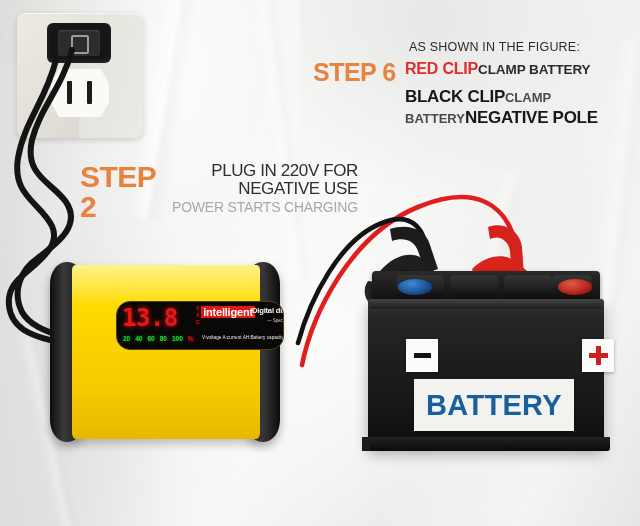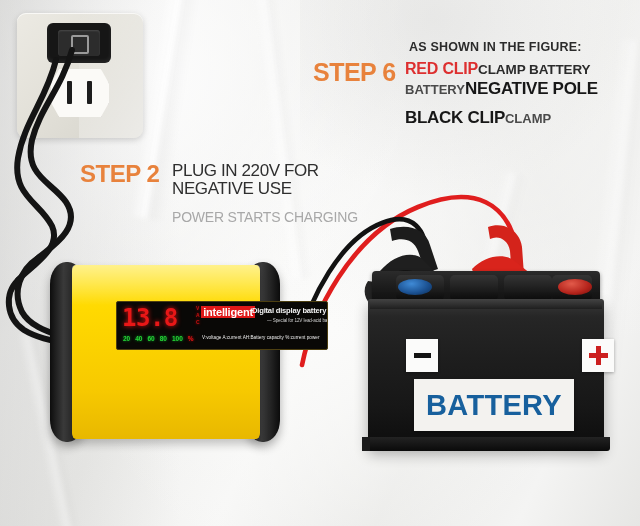--- a/index.html
+++ b/index.html
@@ -40,50 +40,50 @@
      box-shadow:0 1px 3px rgba(0,0,0,.25);}
   #socket .p{position:absolute;top:12px;width:5px;height:23px;background:#1d1d1d;border-radius:1px;}
   #socket .p.l{left:16px;} #socket .p.r{left:36px;}
 
   
   #cord{position:absolute;left:0;top:30px;width:200px;height:330px;}
 
   
   .step-word{font-weight:bold;color:#e8823c;letter-spacing:-.5px;line-height:1;}
   #step1-wrap{position:absolute;left:313px;top:40px;width:320px;}
-  #s1-head{font-size:12.5px;font-weight:bold;color:#2b2b2b;letter-spacing:.2px;margin-left:96px;}
+  #s1-head{font-size:12.5px;font-weight:normal;color:#2b2b2b;letter-spacing:.2px;margin-left:96px;}
   #s1-row{display:flex;align-items:flex-start;margin-top:6px;}
   #step1-word{font-size:25px;width:92px;flex:none;}
   #s1-lines{margin-left:0;}
   .l-red-strong{color:#dd2f2f;font-size:16px;font-weight:bold;letter-spacing:-.2px;}
   .l-dark{color:#2b2b2b;font-size:13.5px;font-weight:bold;letter-spacing:-.1px;}
   .l-red-light{color:#e56d6d;font-size:15px;font-weight:bold;letter-spacing:-.1px;}
   .l-black-strong{color:#171717;font-size:17px;font-weight:bold;letter-spacing:-.3px;}
   .l-gray{color:#4a4a4a;font-size:13px;font-weight:bold;}
   #l1{white-space:nowrap;}
   #l2{margin-top:2px;}
   #l3{margin-top:9px;white-space:nowrap;}
   #l4{margin-top:1px;white-space:nowrap;}
 
   #step2-wrap{position:absolute;left:80px;top:162px;display:flex;align-items:flex-start;}
-  #step2-word{font-size:24px;width:88px;flex:none;}
-  #s2-lines{margin-left:4px;}
+  #step2-word{font-size:30px;width:88px;flex:none;}
+  #s2-lines{margin-left:4px;text-align:right;}
   .s2-big{font-size:17px;color:#2f2f2f;letter-spacing:-.4px;line-height:1.08;}
-  .s2-sub{font-size:14px;color:#a8a8a8;letter-spacing:-.2px;margin-top:10px;}
+  .s2-sub{font-size:14px;color:#a8a8a8;letter-spacing:-.2px;margin-top:0;}
 
   
   #charger{position:absolute;left:46px;top:262px;width:240px;height:180px;}
   #chg-body{position:absolute;left:26px;top:3px;width:188px;height:174px;
     background:linear-gradient(180deg,#ffe417 0%,#ffd900 26%,#f7c900 72%,#e8b800 100%);
     border-radius:4px/6px;box-shadow:0 5px 10px rgba(0,0,0,.22);}
   #chg-body .hl{position:absolute;left:0;top:0;width:100%;height:40px;background:linear-gradient(180deg,rgba(255,255,255,.5),rgba(255,255,255,0));border-radius:4px 4px 0 0;}
   .endcap{position:absolute;top:0;width:34px;height:180px;background:linear-gradient(90deg,#0d0d0d,#3a3a3a 40%,#1a1a1a 100%);border-radius:16px/22px;box-shadow:0 5px 10px rgba(0,0,0,.3);}
   .endcap.left{left:4px;}
   .endcap.right{left:200px;background:linear-gradient(90deg,#1a1a1a,#3d3d3d 45%,#0b0b0b 100%);}
-  #screen{position:absolute;left:44px;top:36px;width:166px;height:47px;background:#090806;border:1.5px solid #4d3f10;border-radius:2px;overflow:hidden;padding-left:44px;}
+  #screen{position:absolute;left:44px;top:36px;width:166px;height:47px;background:#090806;border:1.5px solid #4d3f10;border-radius:14px;overflow:hidden;}
   #led-num{position:absolute;left:5px;top:2px;width:74px;height:28px;color:#e81717;
     font-family:"DejaVu Sans Mono", monospace;font-weight:bold;font-size:24px;line-height:28px;
     letter-spacing:-.5px;text-shadow:0 0 5px rgba(255,20,20,.85);}
   #vac{position:absolute;left:79px;top:3px;width:10px;color:#c41010;font-size:5px;line-height:7px;font-weight:bold;text-align:left;text-shadow:0 0 3px rgba(255,0,0,.7);}
   #bar{position:absolute;left:6px;top:33px;display:flex;align-items:center;gap:5px;}
   #bar span{color:#27d437;font-size:6.5px;font-weight:bold;text-shadow:0 0 3px rgba(0,255,60,.6);}
   #bar .pct{color:#e81717;text-shadow:0 0 3px rgba(255,0,0,.7);}
   #brand{position:absolute;left:84px;top:4px;width:54px;height:12px;background:#e01818;color:#fff;font-size:11px;font-weight:bold;line-height:12px;text-align:center;letter-spacing:-.2px;}
   #chg-title{position:absolute;left:135px;top:4px;color:#f2f2f2;font-size:7.6px;font-weight:bold;white-space:nowrap;letter-spacing:-.2px;}
   #chg-sub{position:absolute;left:150px;top:16px;color:#cfcfcf;font-size:4.6px;white-space:nowrap;letter-spacing:-.1px;}
@@ -155,25 +155,25 @@
   </svg>
 
   <div id="step1-wrap">
     <div id="s1-head">AS SHOWN IN THE FIGURE:</div>
     <div id="s1-row">
       <div id="step1-word" class="step-word">STEP 6</div>
       <div id="s1-lines">
         <div id="l1">
           <span class="l-red-strong">RED CLIP</span><span class="l-dark">CLAMP BATTERY</span>
         </div>
+        <div id="l3">
+          <span class="l-black-strong">BLACK CLIP</span><span class="l-gray">CLAMP</span>
+        </div>
         <div id="l4">
           <span class="l-gray">BATTERY</span><span class="l-black-strong">NEGATIVE POLE</span>
-        </div>
-        <div id="l3">
-          <span class="l-black-strong">BLACK CLIP</span><span class="l-gray">CLAMP</span>
         </div>
       </div>
     </div>
   </div>
 
   <div id="step2-wrap">
     <div id="step2-word" class="step-word">STEP 2</div>
     <div id="s2-lines">
       <div class="s2-big">PLUG IN 220V FOR</div>
       <div class="s2-big">NEGATIVE USE</div>

